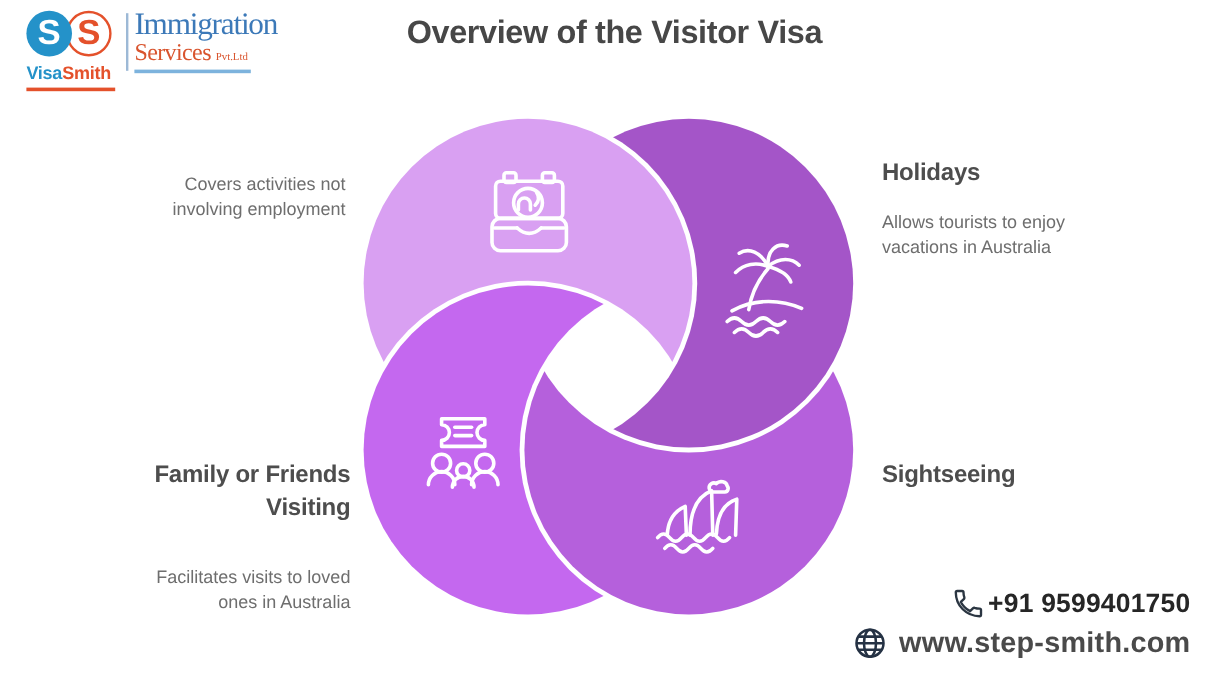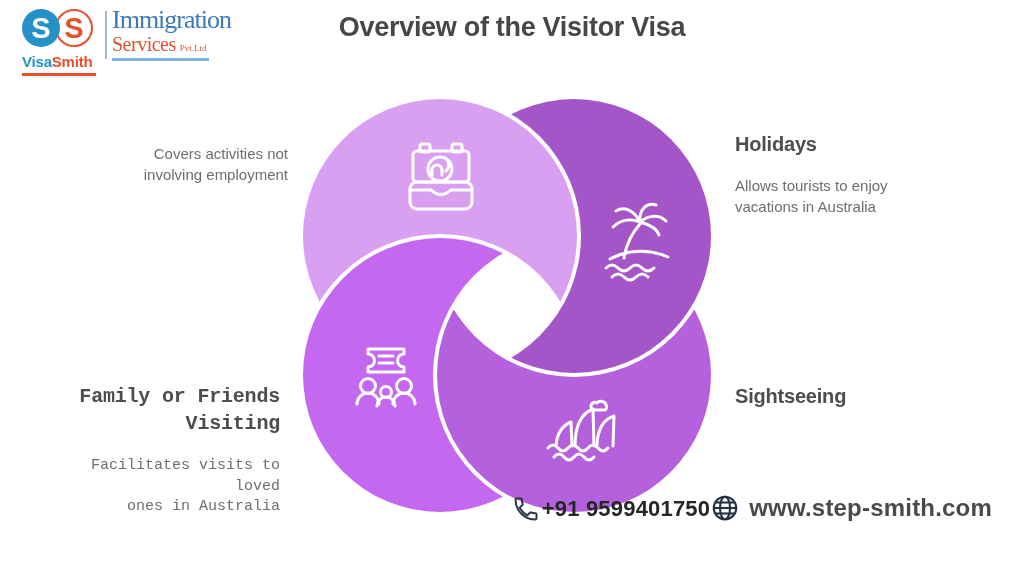--- a/index.html
+++ b/index.html
@@ -47,27 +47,27 @@
     font-size:20px; font-weight:bold; color:#4d4d4d;
     line-height:1.35; white-space:pre-line; letter-spacing:-0.2px;
   }
   .sec-desc {
     font-size:15px; color:#6e6e6e; line-height:1.38; white-space:pre-line;
   }
   .sec-nonwork    { left:60px;  top:118px; width:228px; text-align:right; }
   .sec-nonwork .sec-desc { margin-top:26px; }
   .sec-holidays   { left:735px; top:131px; width:235px; text-align:left; }
   .sec-holidays .sec-desc { margin-top:18px; }
-  .sec-family     { left:52px;  top:383px; width:228px; text-align:right;font-family:Liberation Mono, monospace; }
-  .sec-family .sec-desc { margin-top:19px; }
+  .sec-family     { left:64px;  top:383px; width:228px; text-align:right; }
+  .sec-family .sec-desc { margin-top:35px; }
   .sec-sightseeing{ left:735px; top:383px; width:205px; text-align:left; }
   .sec-sightseeing .sec-desc { margin-top:16px; }
 
   
-  .contact { position:absolute; right:32px; top:489px; display:flex; flex-direction:row; align-items:flex-end; }
+  .contact { position:absolute; right:32px; top:489px; display:flex; flex-direction:column; align-items:flex-end; }
   .c-row { display:flex; align-items:center; }
   .c-row-web { margin-top:4px; }
   .phone-text { font-size:22px; font-weight:bold; color:#262626; margin-left:2px; letter-spacing:0.2px; white-space:nowrap; }
   .web-text   { font-size:24px; font-weight:bold; color:#4a4a4a; margin-left:9px; letter-spacing:0.2px; white-space:nowrap; }
 </style>
 </head>
 <body>
 
 <div class="logo">
   <div class="logo-left">

